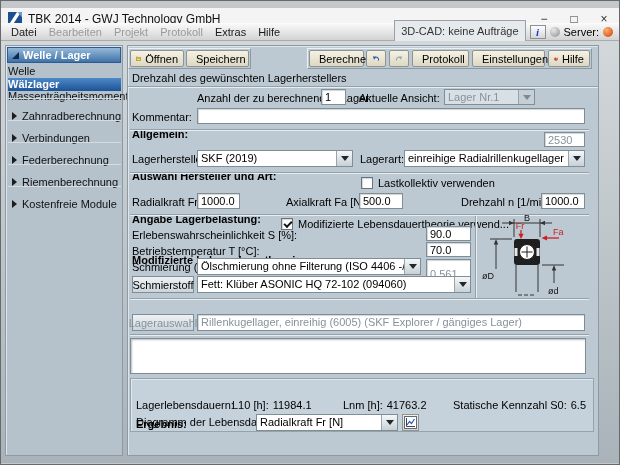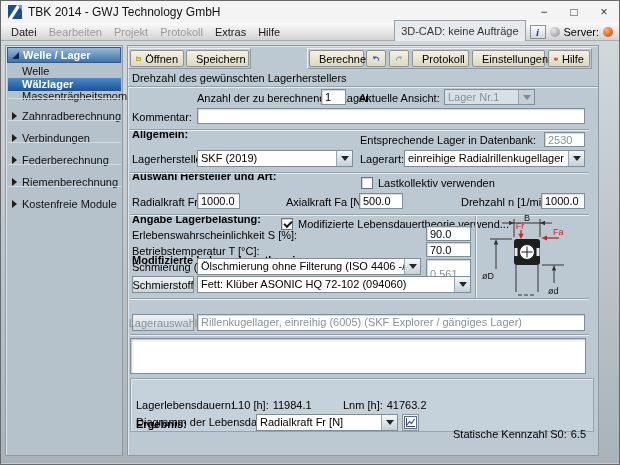--- a/index.html
+++ b/index.html
@@ -1,18 +1,18 @@
 <!DOCTYPE html>
 <html><head>
 <meta charset="utf-8">
 <style>
   html,body{margin:0;padding:0;}
   body{width:620px;height:465px;font-family:"Liberation Sans",sans-serif;font-size:11px;color:#000;background:#888;}
   .window{position:relative;width:618px;height:463px;border:1px solid #67696b;background:#c4c8ca;overflow:hidden;}
-  .titlebar{position:absolute;left:0;top:0;width:100%;height:22px;background:#f4f4f4;display:flex;align-items:center;box-sizing:border-box;}
+  .titlebar{position:absolute;left:0;top:7px;width:100%;height:22px;background:#f4f4f4;display:flex;align-items:center;box-sizing:border-box;}
   .appicon{width:14px;height:14px;margin:0 6px 0 7px;display:inline-flex;}
   .title{font-size:12px;color:#111;white-space:nowrap;}
   .wbtns{margin-left:auto;display:flex;height:100%;}
   .wbtn{width:30px;height:100%;display:flex;align-items:center;justify-content:center;font-size:12px;color:#333;cursor:default;}
   .menubar{position:absolute;left:0;top:22px;width:100%;height:18px;background:linear-gradient(#fbfbfb,#d3d3d3);border-bottom:1px solid #a8acae;display:flex;align-items:center;padding:0 4px;box-sizing:border-box;}
   .mi{padding:0 6px;color:#1a1a1a;white-space:nowrap;}
   .mi.dis{color:#9a9a9a;}
   .mright{margin-left:auto;display:flex;align-items:center;gap:4px;padding-right:2px;}
   .cadbox{border:1px solid #9aa0a4;background:#e6eaec;padding:4px 6px;height:13px;line-height:13px;color:#333;white-space:nowrap;}
   .ibtn{width:16px;height:14px;border:1px solid #8a9094;background:linear-gradient(#fdfdfd,#d4d8da);display:flex;align-items:center;justify-content:center;font-family:"Liberation Serif",serif;font-weight:bold;font-style:italic;color:#2244bb;font-size:11px;box-sizing:border-box;}
@@ -38,21 +38,21 @@
   .discombo .tri{border-top-color:#7d8a93;}
   .cb{position:absolute;width:12px;height:12px;background:#fff;border:1px solid #68757e;box-sizing:border-box;box-shadow:inset 1px 1px 1px rgba(70,80,90,.25);}
   .cb.on::after{content:"";position:absolute;left:2px;top:2px;width:6px;height:3px;border-left:2px solid #141414;border-bottom:2px solid #141414;transform:rotate(-45deg);}
   .tbgroup{position:absolute;top:2px;height:21px;border:1px solid;border-color:#eaf0f3 #8d9aa4 #8d9aa4 #eaf0f3;box-sizing:border-box;}
   .tbtn{position:absolute;top:4px;height:17px;background:linear-gradient(#f5f2e4,#dcd8c1);border:1px solid #8f9394;border-radius:2px;display:flex;align-items:center;gap:4px;padding:0 5px;box-sizing:border-box;white-space:nowrap;}
   .sbtn{position:absolute;height:17px;background:linear-gradient(#eff2f4,#ccd5db);border:1px solid #7f8d97;display:flex;align-items:center;justify-content:center;box-sizing:border-box;white-space:nowrap;}
   .sbtn.disbtn{background:#c5d0d7;color:#95a0a8;border-color:#9aa6ae;}
   .sbtn.graytext{color:#87929a;}
   .sgh{position:absolute;left:1px;top:1px;width:114px;height:16px;background:linear-gradient(#96b9d8,#3f73a9);border:1px solid #2c5c92;color:#fff;font-weight:bold;display:flex;align-items:center;gap:4px;padding-left:4px;box-sizing:border-box;}
   .expico{width:0;height:0;border-style:solid;border-width:0 0 7px 7px;border-color:transparent transparent #0d2b4e transparent;}
-  .sitem{position:absolute;left:2px;width:113px;height:13px;line-height:13px;padding-left:14px;box-sizing:border-box;color:#111;white-space:nowrap;}
+  .sitem{position:absolute;left:2px;width:113px;height:13px;line-height:13px;box-sizing:border-box;color:#111;white-space:nowrap;}
   .sitem.sel{background:linear-gradient(#4d89c8,#1c5397);color:#fff;font-weight:bold;}
   .sgroup{position:absolute;left:2px;width:113px;height:35px;display:flex;align-items:center;gap:5px;padding-left:4px;box-sizing:border-box;border-top:1px solid #d2dce2;color:#111;white-space:nowrap;}
   .colico{width:0;height:0;border-top:4px solid transparent;border-bottom:4px solid transparent;border-left:5px solid #1c1c1c;}
   .txtarea{position:absolute;background:#fff;border:1px solid #7e8c96;box-shadow:inset 1px 1px 2px rgba(60,70,80,.35);box-sizing:border-box;}
   .respanel{position:absolute;background:#c6d2db;border:1px solid #95a3ad;box-shadow:inset 1px 1px 0 #dfe8ee;box-sizing:border-box;}
   .pair{position:absolute;display:flex;gap:4px;white-space:nowrap;}
   .minibtn{position:absolute;width:17px;height:17px;background:linear-gradient(#f5f2e4,#dcd8c1);border:1px solid #8f9394;display:flex;align-items:center;justify-content:center;box-sizing:border-box;}
 </style>
 </head>
 <body>
@@ -207,21 +207,20 @@
         <span class="txt">Lager Nr.1</span>
         <span class="arrowbtn">
             <span class="tri"></span>
           </span>
       </div>
       <div class="lbl" style="left:4px;top:65px;">Kommentar:</div>
       <input class="field" style="left: 69px; top: 62px; width: 388px; height: 16px;" value="">
       <div class="sep" style="top:83px;"></div>
 
       <div class="lbl b" style="left:4px;top:88px;">Auswahl Hersteller und Art:</div>
-      <div class="lbl" style="left:232px;top:88px;">Entsprechende Lager in Datenbank:</div>
       <input class="field dis2" style="left: 416px; top: 86px; width: 41px; height: 15px;" value="2530">
       <div class="lbl" style="left:4px;top:107px;">Lagerhersteller:</div>
       <div class="combo" style="left:69px;top:104px;width:156px;height:17px;">
         <span class="txt">SKF (2019)</span>
         <span class="arrowbtn">
             <span class="tri"></span>
           </span>
       </div>
       <div class="lbl" style="left:232px;top:107px;">Lagerart:</div>
       <div class="combo" style="left:276px;top:104px;width:181px;height:17px;">
@@ -312,21 +311,21 @@
         <div class="lbl b" style="left:5px;top:3px;">Ergebnis:</div>
         <div class="lbl" style="left:5px;top:20px;">Lagerlebensdauern:</div>
         <div class="pair" style="left:101px;top:20px;">
           <span>L10 [h]:</span>
           <span>11984.1</span>
         </div>
         <div class="pair" style="left:212px;top:20px;">
           <span>Lnm [h]:</span>
           <span>41763.2</span>
         </div>
-        <div class="pair" style="left:322px;top:20px;margin-top:29px;">
+        <div class="pair" style="left:322px;top:20px;">
           <span>Statische Kennzahl S0:</span>
           <span>6.5</span>
         </div>
         <div class="lbl" style="left:5px;top:37px;">Diagramm der Lebensdauer über</div>
         <div class="combo" style="left:125px;top:35px;width:142px;height:17px;">
           <span class="txt">Radialkraft Fr [N]</span>
           <span class="arrowbtn">
               <span class="tri"></span>
             </span>
         </div>

